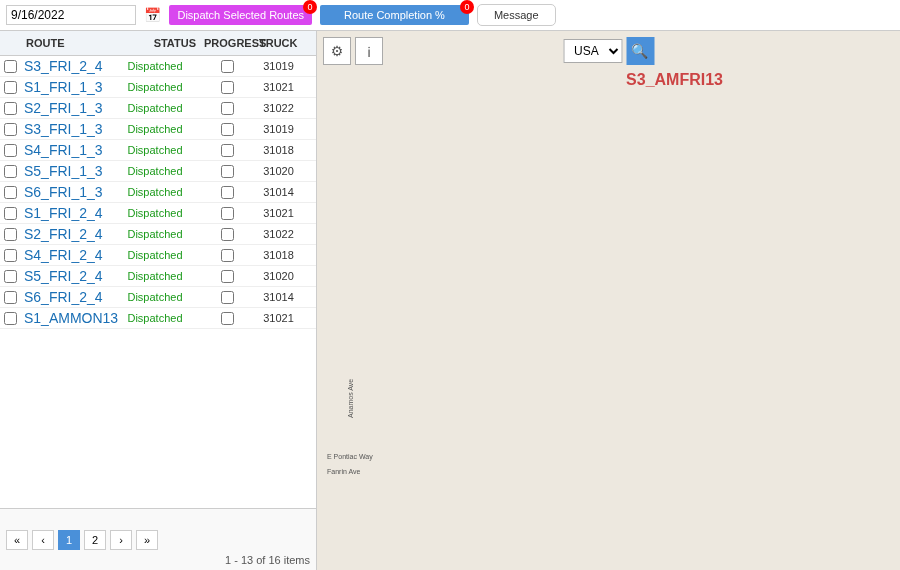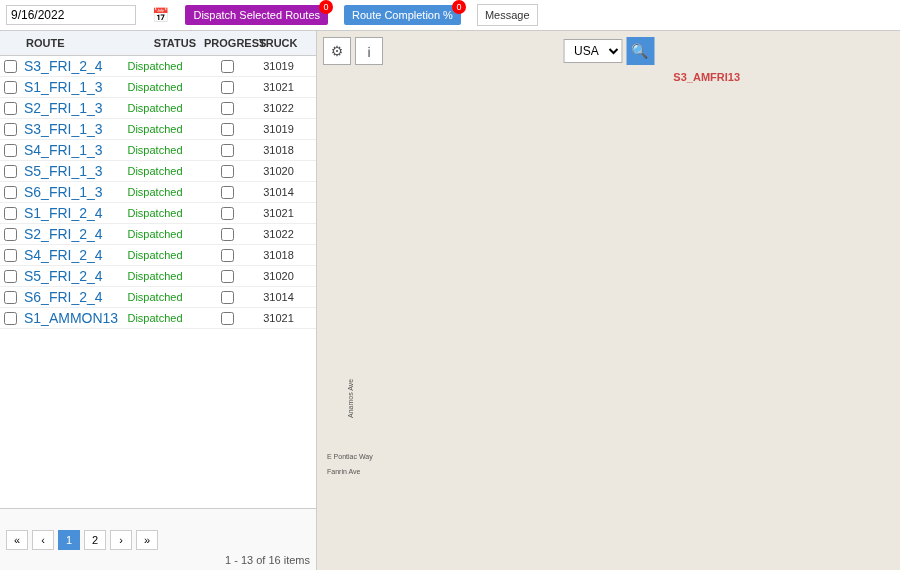--- a/index.html
+++ b/index.html
@@ -4,62 +4,62 @@
   <style>
     * { box-sizing: border-box; margin: 0; padding: 0; }
     body { font-family: Arial, sans-serif; font-size: 12px; background: #fff; width: 900px; height: 570px; overflow: hidden; display: flex; flex-direction: column; }
 
     .top-bar {
       display: flex;
       align-items: center;
       padding: 4px 6px;
       background: #fff;
       border-bottom: 1px solid #ccc;
-      gap: 16px;
+      gap: 8px;
       flex-shrink: 0;
     }
     .date-input {
       border: 1px solid #ccc;
       padding: 2px 4px;
       font-size: 12px;
       width: 130px;
     }
     .calendar-icon {
       cursor: pointer;
       font-size: 14px;
       color: #555;
     }
     .btn-dispatch {
-      background: #a21caf;
+      background: #d946ef;
       color: white;
       border: none;
       padding: 4px 8px;
       font-size: 11px;
       cursor: pointer;
       border-radius: 2px;
       position: relative;
     }
     .btn-route {
       background: #4a90d9;
       color: white;
       border: none;
-      padding: 4px 8px;
+      padding: 4px 24px;
       font-size: 11px;
       cursor: pointer;
       border-radius: 2px;
       position: relative;
     }
     .btn-message {
       background: #fff;
       color: #333;
       border: 1px solid #ccc;
-      padding: 4px 7px;
-      font-size: 11px;
-      cursor: pointer;
-      border-radius: 0;
+      padding: 4px 16px;
+      font-size: 11px;
+      cursor: pointer;
+      border-radius: 5px;
     }
     .badge {
       position: absolute;
       top: -5px;
       right: -5px;
       background: red;
       color: white;
       border-radius: 50%;
       width: 14px;
       height: 14px;
@@ -238,25 +238,25 @@
     }
 
     
     .map-svg {
       width: 100%;
       height: 100%;
     }
 
     .map-label {
       position: absolute;
-      font-size: 11px;
+      font-size: 16px;
       font-weight: bold;
       color: #c44;
       top: 40px;
-      right: 160px;
+      right: 177px;
       z-index: 5;
     }
 
     
     .map-bg {
       position: absolute;
       top: 0; left: 0; right: 0; bottom: 0;
       background: #ede8df;
     }
   </style>

